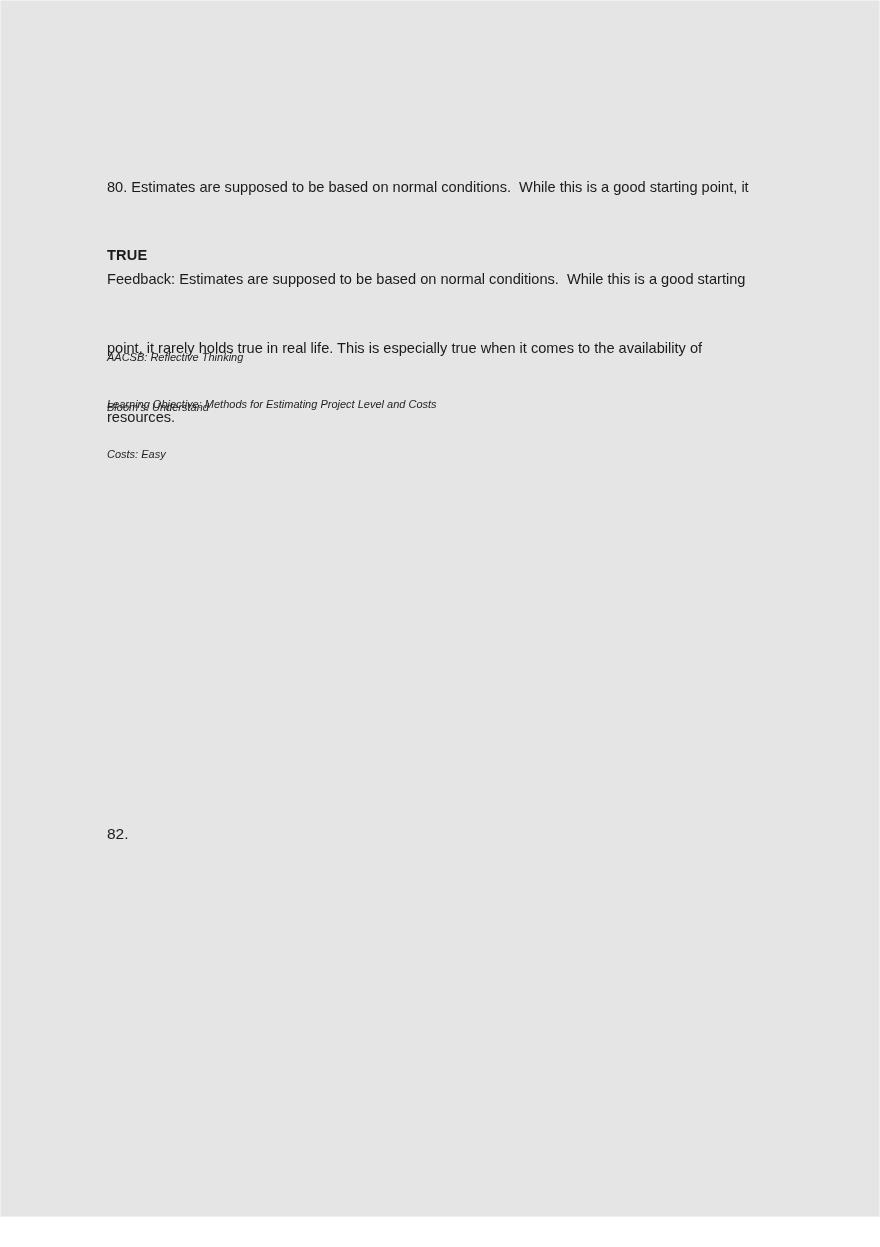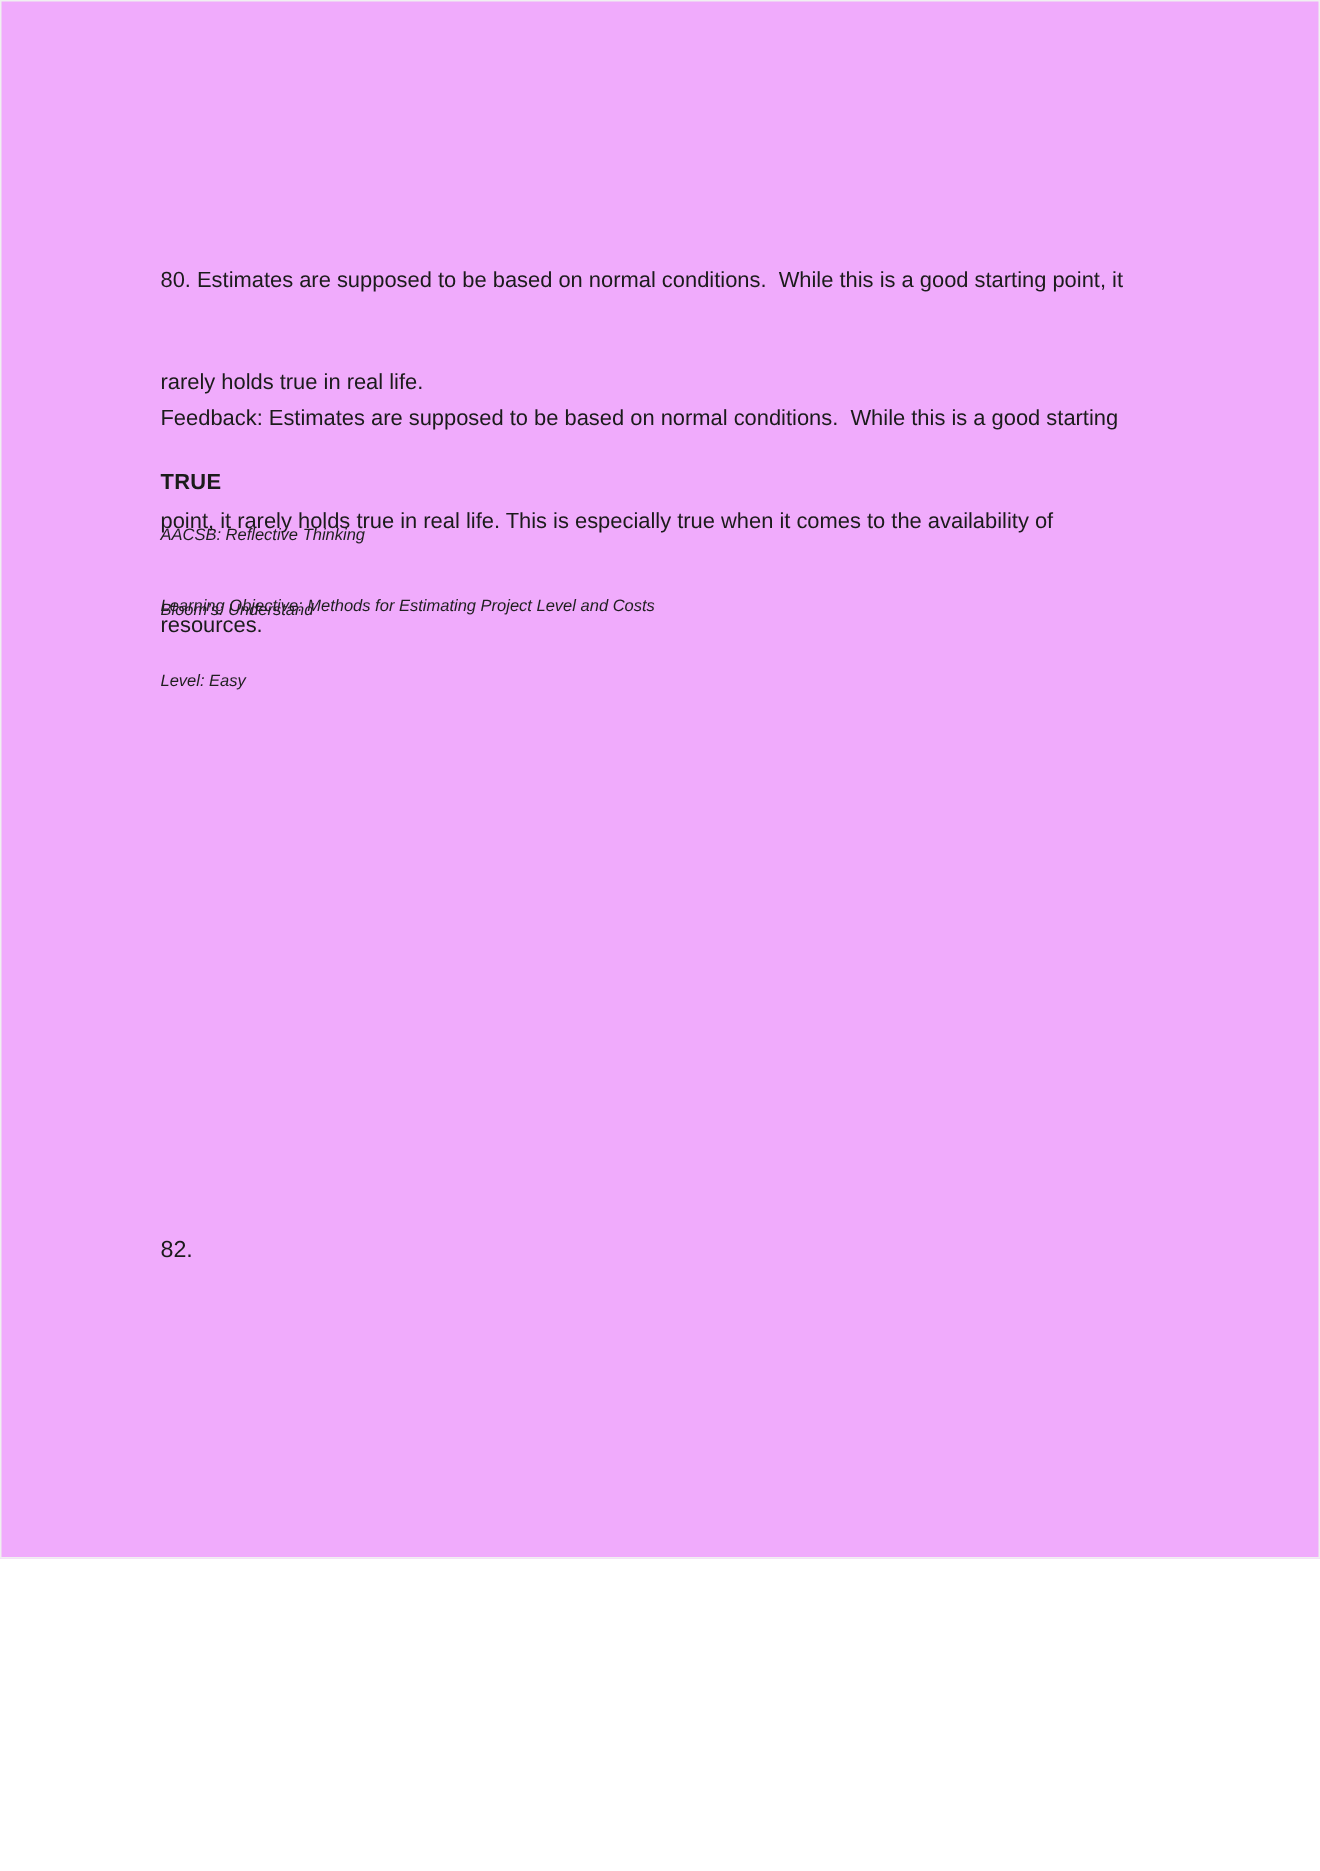--- a/index.html
+++ b/index.html
@@ -7,22 +7,22 @@
   html, body {
     width: 880px;
     height: 1247px;
     background: #ffffff;
     font-family: "Liberation Sans", "DejaVu Sans", sans-serif;
   }
 
   .page {
     position: relative;
     width: 880px;
-    height: 1039px;
-    background: #f0abfc;
+    height: 1217px;
+    background: #e5e5e5;
     border: 1px solid #f0f0f0;
     overflow: hidden;
     color: #1b1b1b;
   }
 
   .block {
     position: absolute;
     left: 106px;
     white-space: pre;          
   }
@@ -59,37 +59,36 @@
     text-align: right;
   }
 </style>
 </head>
 <body>
 
 <div class="page">
 
   <div class="block body-text question-block">
     <div>80. Estimates are supposed to be based on normal conditions.  While this is a good starting point, it</div>
-    <div>rarely holds true in real life.</div>
     <div class="answer-line">TRUE</div>
   </div>
 
   <div class="block meta-text meta-block-1">
     <div>AACSB: Reflective Thinking</div>
     <div>Bloom’s: Understand</div>
   </div>
 
   <div class="block body-text feedback-block">
     <div>Feedback: Estimates are supposed to be based on normal conditions.  While this is a good starting</div>
     <div>point, it rarely holds true in real life. This is especially true when it comes to the availability of</div>
     <div>resources.</div>
   </div>
 
   <div class="block meta-text meta-block-2">
     <div>Learning Objective: Methods for Estimating Project Level and Costs</div>
-    <div>Level: Easy</div>
+    <div>Costs: Easy</div>
   </div>
 
   <div class="block q82-block">
     <div>82.</div>
   </div>
 
 </div>
 
 </body></html>

